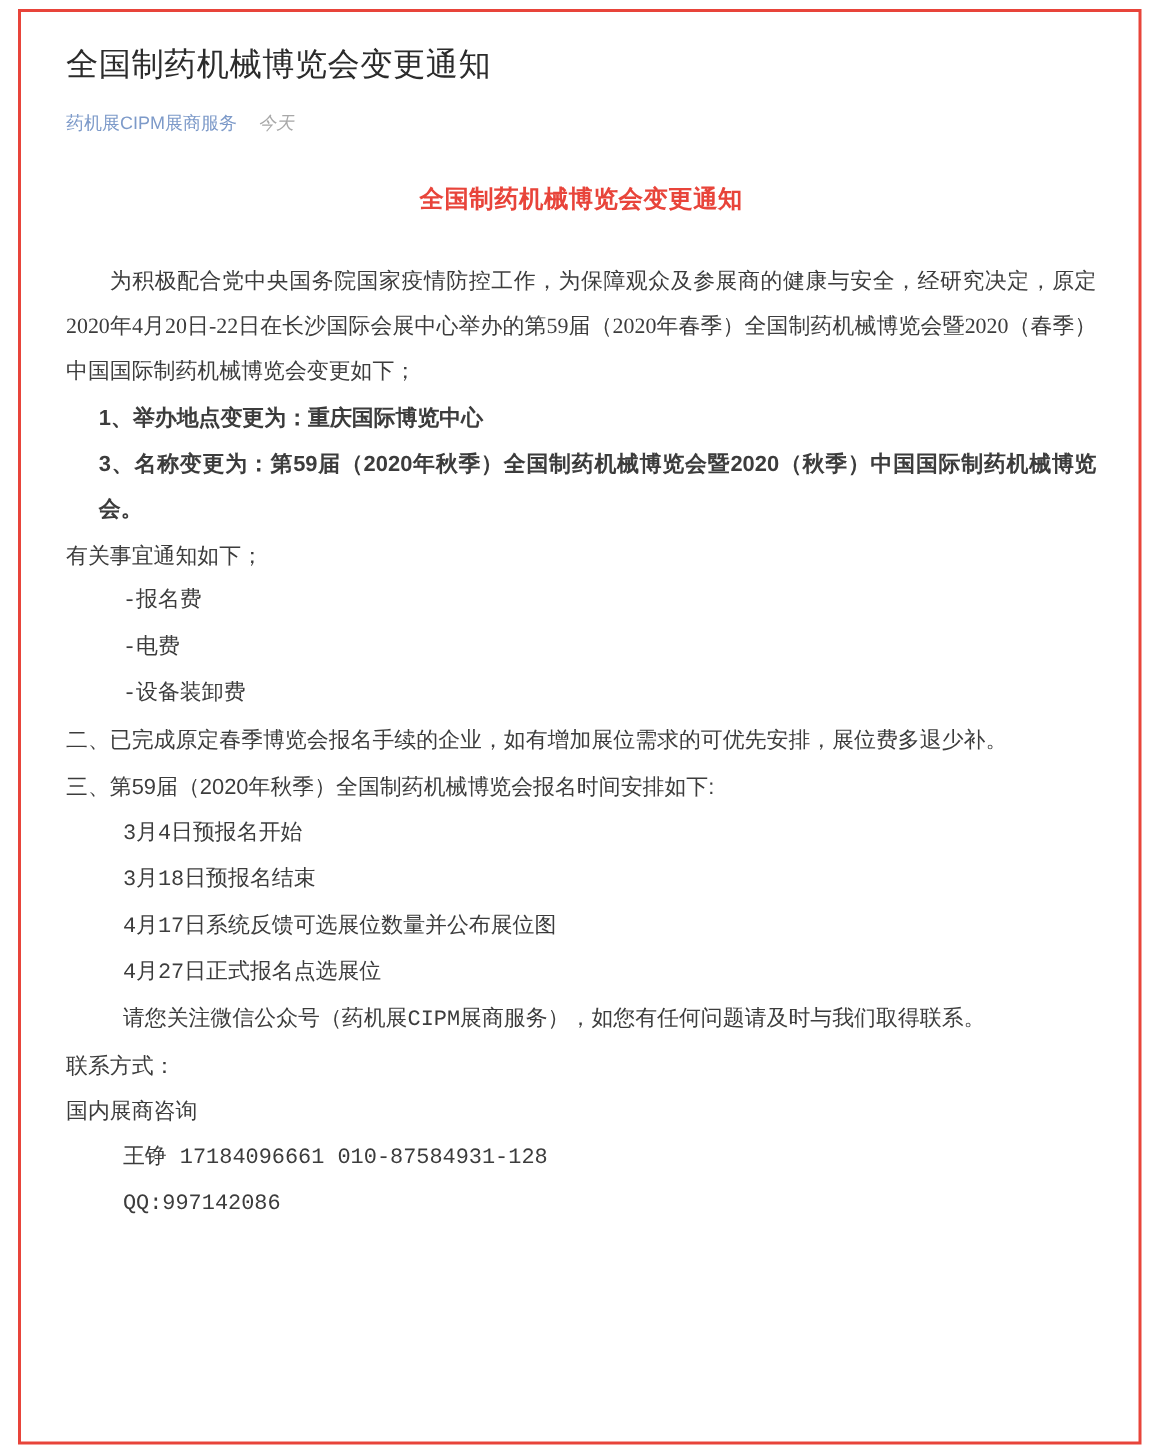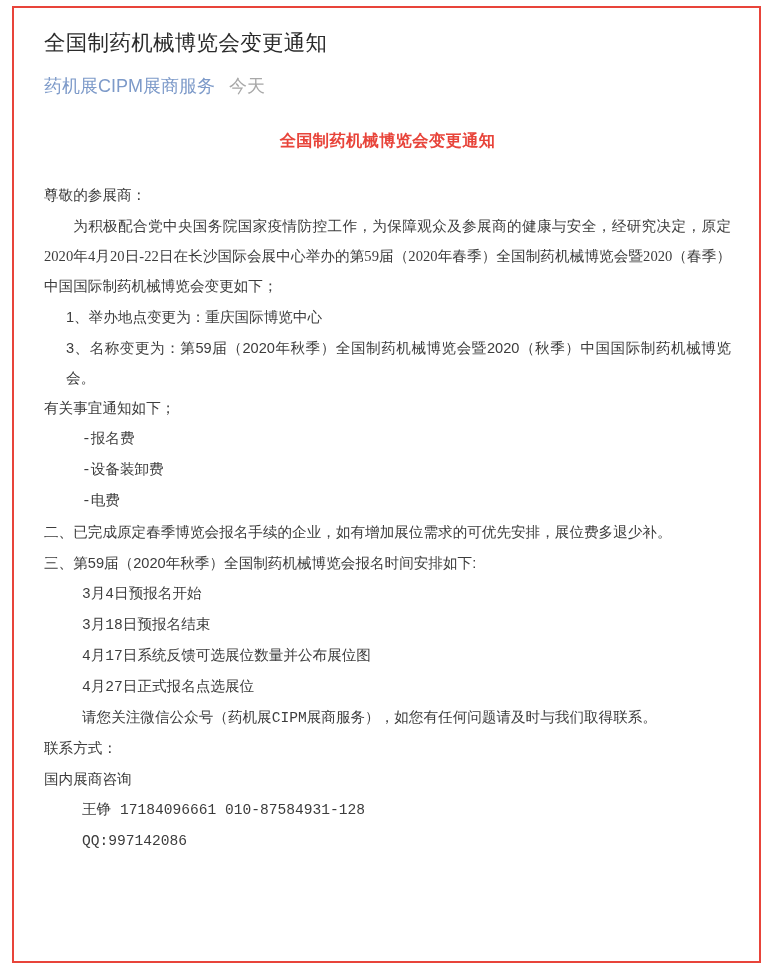--- a/index.html
+++ b/index.html
@@ -44,32 +44,33 @@
   }
   .art-title {
     font-size: 21.5px;
     color: #2b2b2b;
     font-weight: normal;
     letter-spacing: 0.3px;
     margin: 0 0 16px 0;
     line-height: 1.3;
   }
   .meta {
-    font-size: 18px;
+    font-size: 12px;
     color: #7b96c4;
     margin-bottom: 2px;
     display: flex;
     align-items: center;
     gap: 14px;
   }
   .meta .account {
     color: #7d9ac9;
   }
   .meta .date {
     color: #a8a8a8;
+    font-style: italic;
   }
   .body-wrap {
     margin-top: 26px;
     color: #3c3c3c;
     font-size: 14.6px;
     line-height: 2.05;
   }
   .headline {
     text-align: center;
     color: #e8443a;
@@ -81,20 +82,21 @@
   p {
     margin: 0 0 1px 0;
     text-align: justify;
   }
   p.indent2 {
     text-indent: 2em;
     font-family: Liberation Serif, serif;
   }
   p.ind1 {
     padding-left: 1.5em;
+    font-weight: bold;
   }
   p.ind2 {
     padding-left: 2.6em;
     font-family: Liberation Mono, monospace;
   }
 </style>
 </head>
 <body>
 
 <div class="page">
@@ -104,28 +106,27 @@
     <h1 class="art-title">全国制药机械博览会变更通知</h1>
 
     <div class="meta">
       <span class="account">药机展CIPM展商服务</span>
       <span class="date">今天</span>
     </div>
 
     <div class="body-wrap">
       <p class="headline">全国制药机械博览会变更通知</p>
       <div id="paras">
-          <p>尊敬的参展商：</p>
           <p class="indent2">为积极配合党中央国务院国家疫情防控工作，为保障观众及参展商的健康与安全，经研究决定，原定2020年4月20日-22日在长沙国际会展中心举办的第59届（2020年春季）全国制药机械博览会暨2020（春季）中国国际制药机械博览会变更如下；</p>
           <p class="ind1">1、举办地点变更为：重庆国际博览中心</p>
           <p class="ind1">3、名称变更为：第59届（2020年秋季）全国制药机械博览会暨2020（秋季）中国国际制药机械博览会。</p>
           <p>有关事宜通知如下；</p>
           <p class="ind2">-报名费</p>
+          <p class="ind2">-电费</p>
           <p class="ind2">-设备装卸费</p>
-          <p class="ind2">-电费</p>
           <p>二、已完成原定春季博览会报名手续的企业，如有增加展位需求的可优先安排，展位费多退少补。</p>
           <p>三、第59届（2020年秋季）全国制药机械博览会报名时间安排如下:</p>
           <p class="ind2">3月4日预报名开始</p>
           <p class="ind2">3月18日预报名结束</p>
           <p class="ind2">4月17日系统反馈可选展位数量并公布展位图</p>
           <p class="ind2">4月27日正式报名点选展位</p>
           <p class="ind2">请您关注微信公众号（药机展CIPM展商服务），如您有任何问题请及时与我们取得联系。</p>
           <p>联系方式：</p>
           <p>国内展商咨询</p>
           <p class="ind2">王铮 17184096661 010-87584931-128</p>

